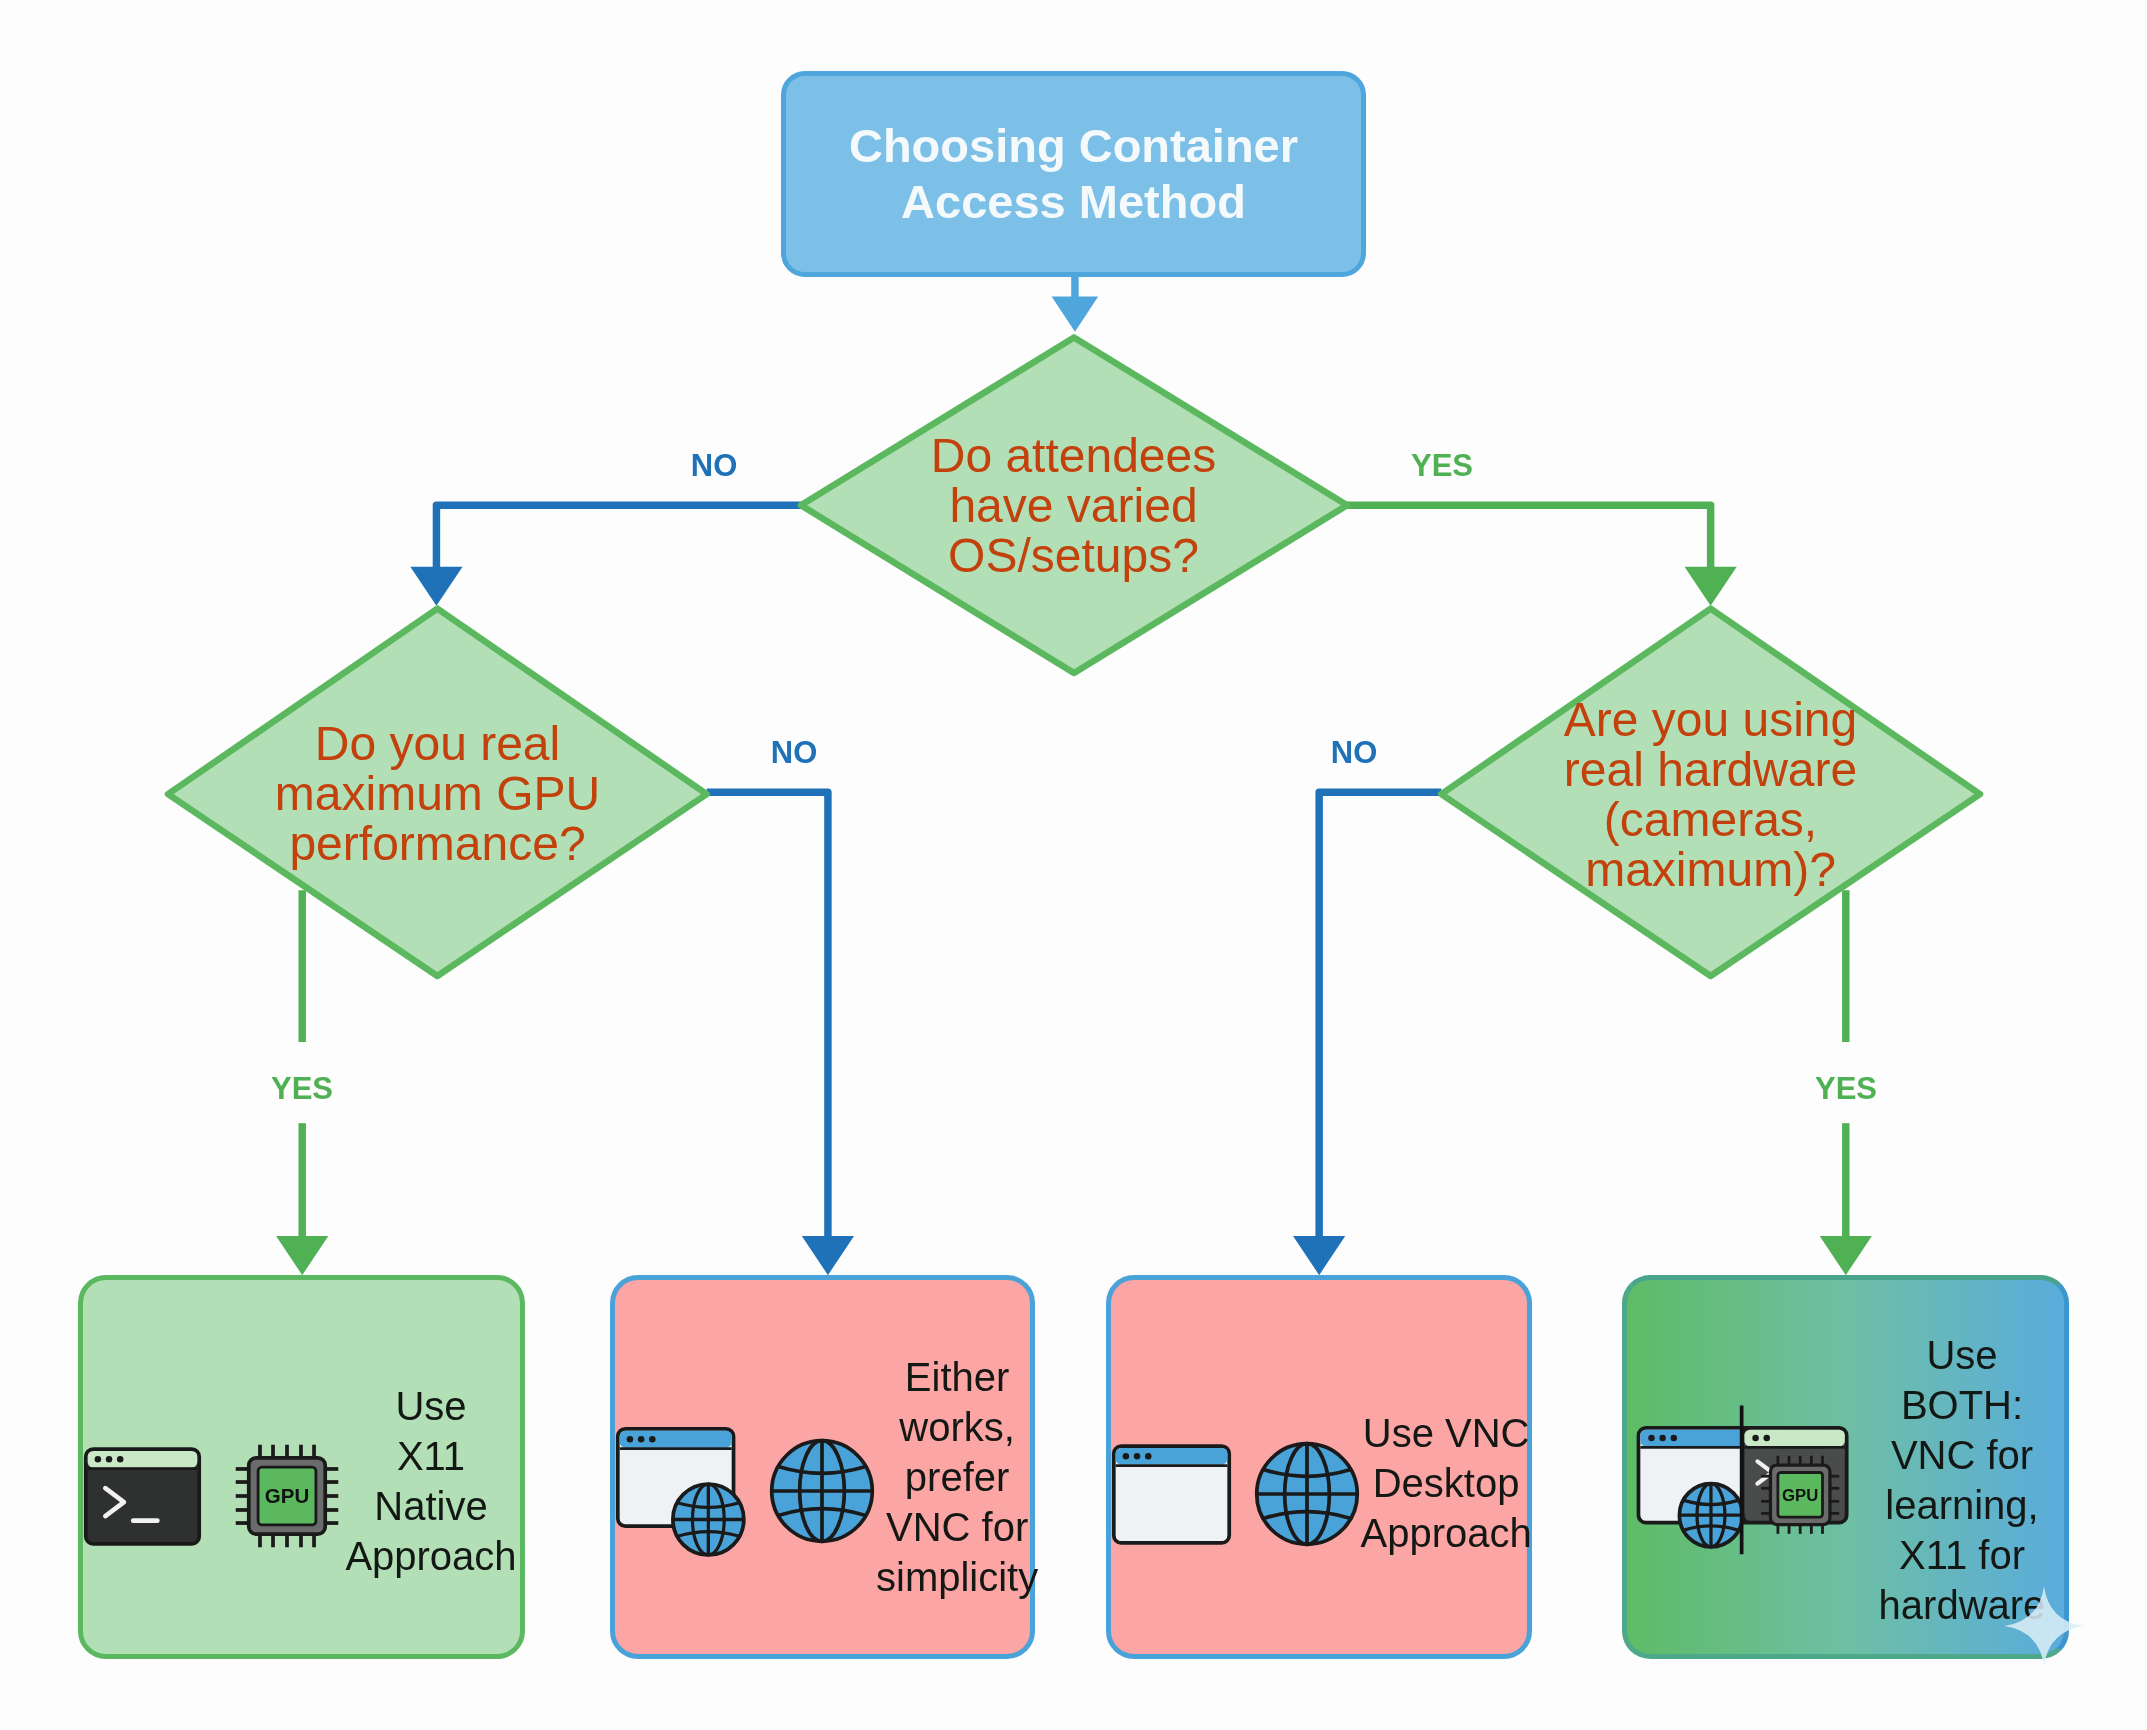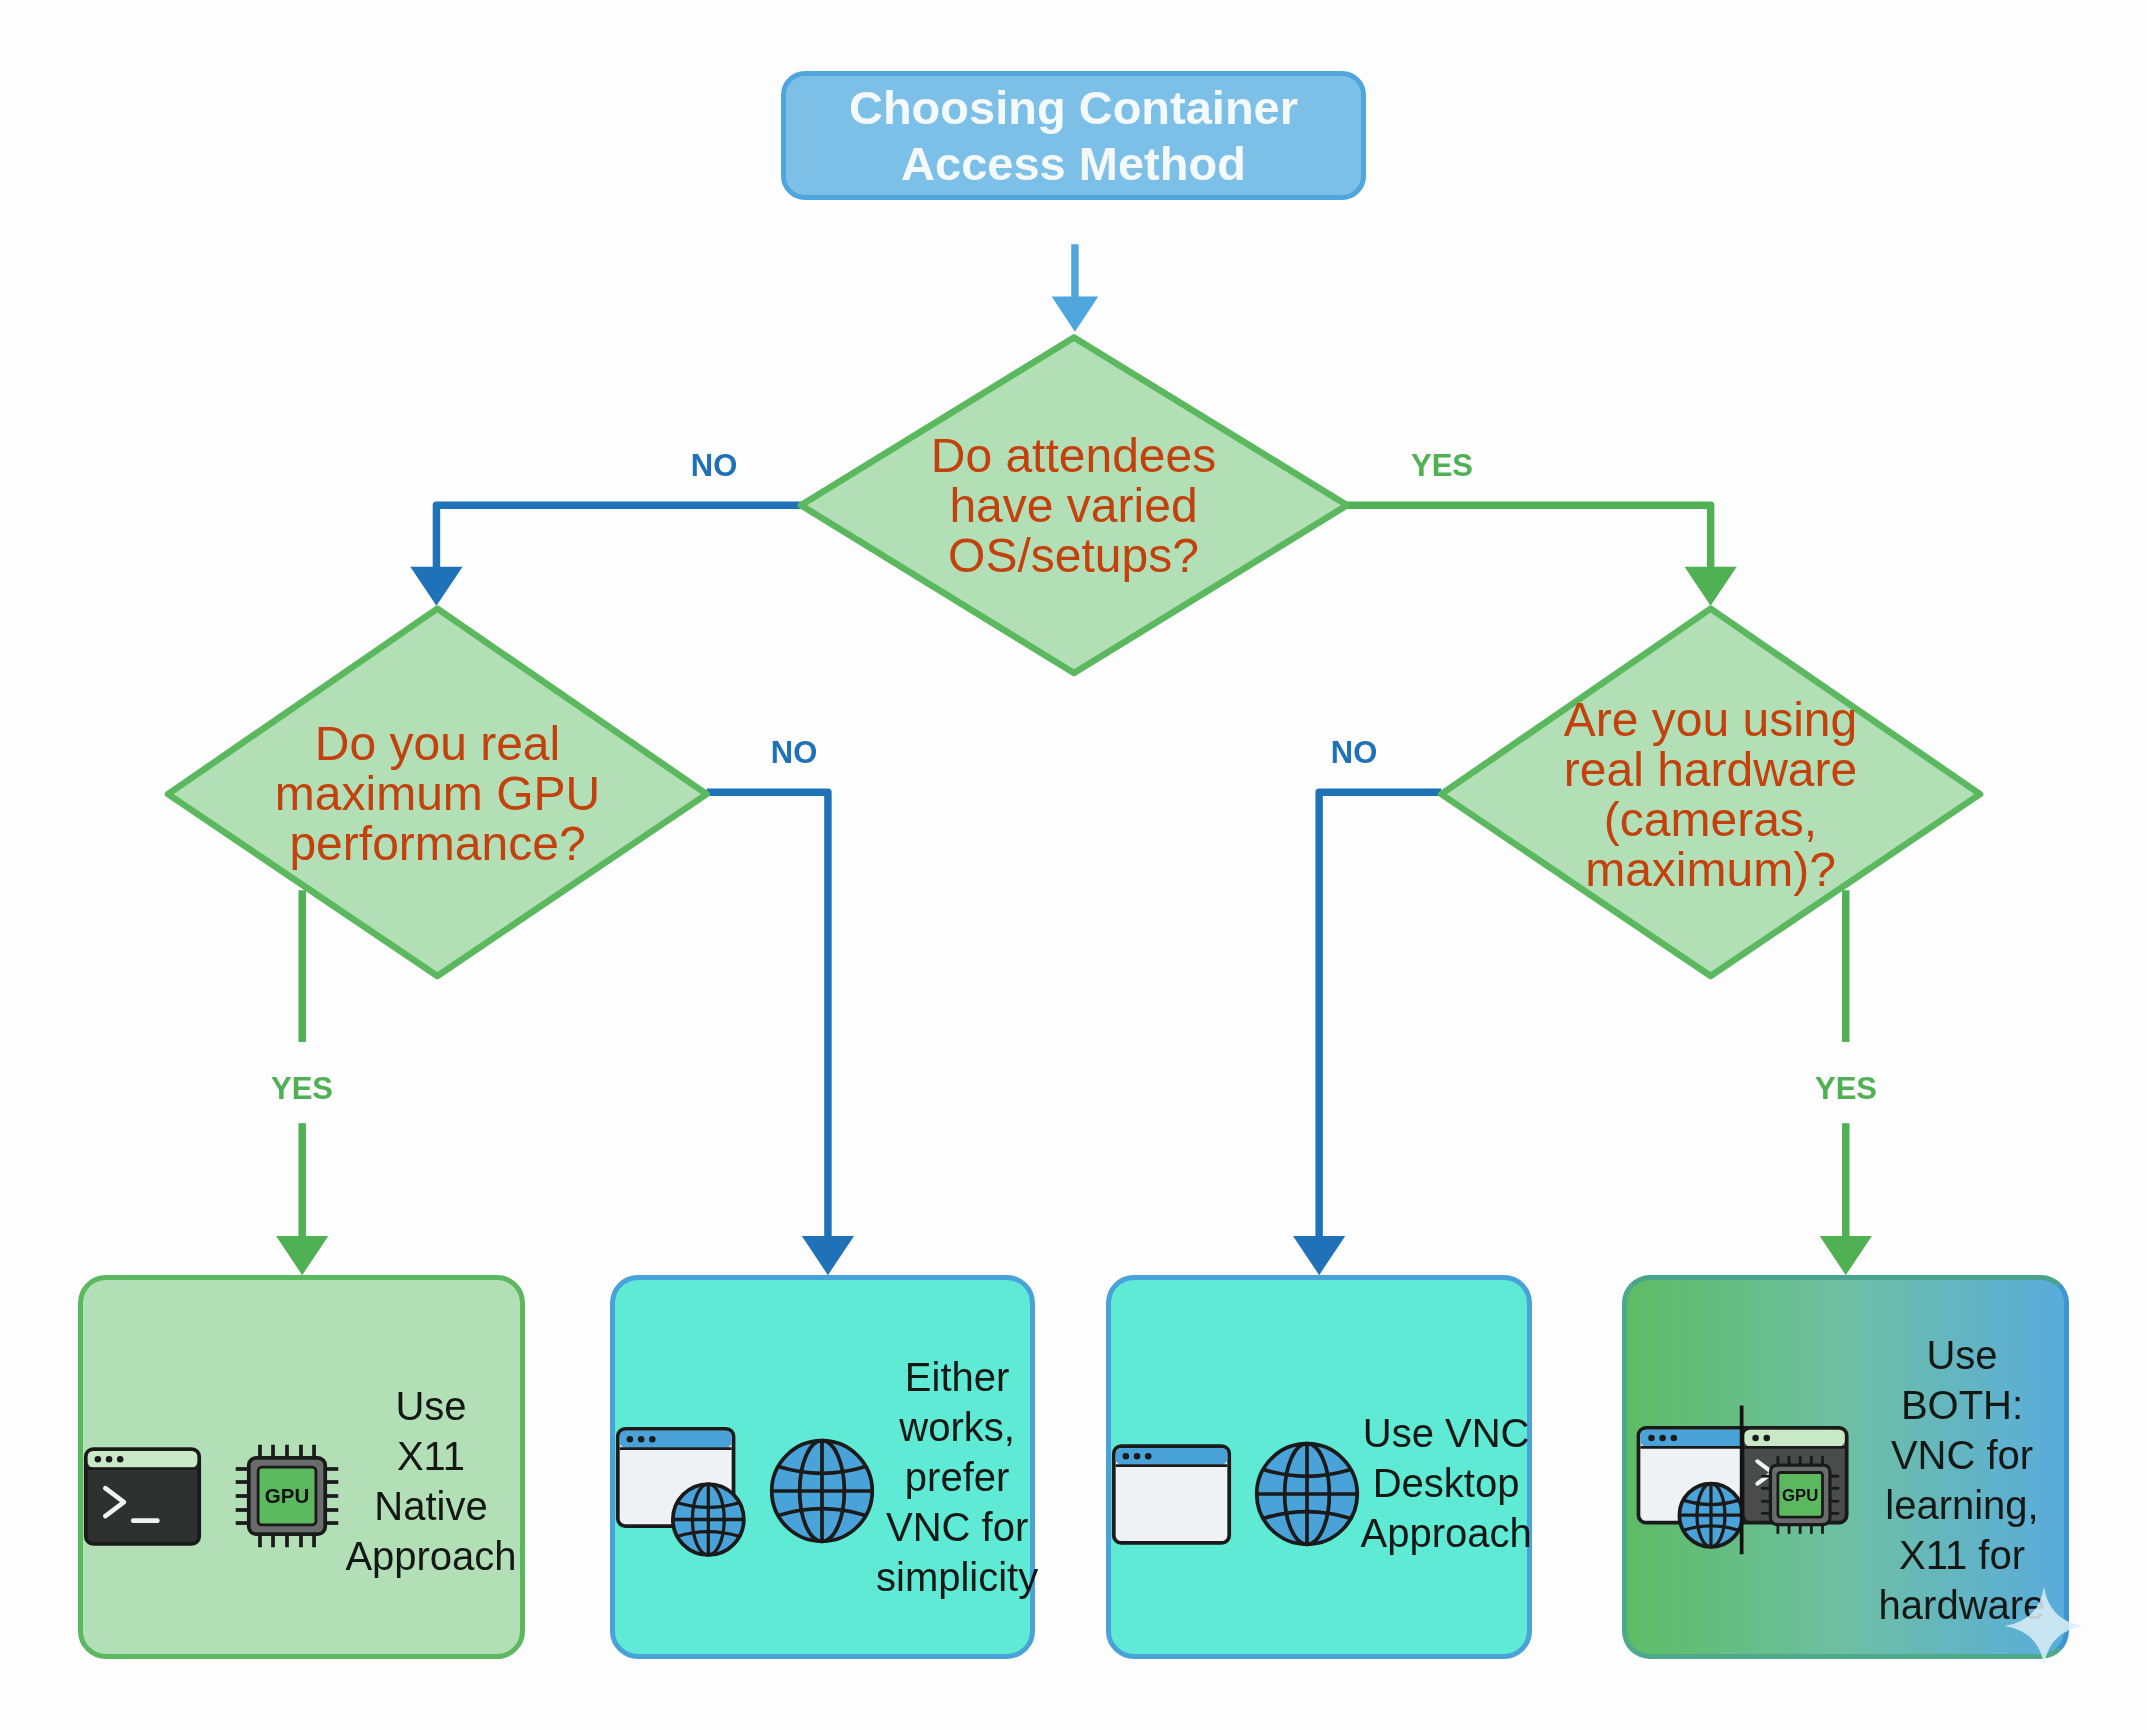--- a/index.html
+++ b/index.html
@@ -1,31 +1,31 @@
 <!DOCTYPE html>
 <html style="font-size:15px"><head>
 <meta charset="utf-8">
 <style>
   html, body { margin:0; padding:0; }
   body { width:2148px; height:1730px; background:#fcfdfc; position:relative; overflow:hidden;
          font-family:"Liberation Sans", "DejaVu Sans", sans-serif; }
   #canvas { position:absolute; left:0; top:0; width:2148px; height:1730px; }
-  .title-box { position:absolute; left:781px; top:71px; width:585px; height:129px; box-sizing:border-box;
+  .title-box { position:absolute; left:781px; top:71px; width:585px; height:206px; box-sizing:border-box;
     background:#7cc0e8; border:5.6px solid #4ea6dc; border-radius:24px; display:flex; flex-direction:column;
     align-items:center; justify-content:center; color:#f4f9fc; font-weight:bold; font-size:47px; line-height:56px; }
   .title-box span { display:block; text-align:center; }
   .dtext { position:absolute; text-align:center; color:#c2410c; font-size:48px; line-height:50px; }
   .dtext span { display:block; }
   .lbl { position:absolute; font-weight:bold; font-size:31px; transform:translate(-50%,-50%); }
   .lbl.no { color:#1f72b8; }
   .lbl.yes { color:#4fb054; }
   .box { position:absolute; top:1275px; height:384px; box-sizing:border-box; border-radius:28px;
     display:flex; flex-direction:row; align-items:center; }
   .box.green { background:#b3dfb6; border:5.6px solid #5cb85f; }
-  .box.blue { background:#5eead4; border:5.6px solid #4aa3d8; }
+  .box.blue { background:#fca5a5; border:5.6px solid #4aa3d8; }
   .box.both { background:linear-gradient(90deg,#5ebc66 0%,#6ebfa4 50%,#5aacdc 100%); border:5.6px solid #4ea88a;
      border-right-color:#3d96cf; border-top-color:#4aa38c; }
   .box .icons { margin-top:58px; height:121px; display:flex; align-items:center; justify-content:center; }
   .box .btext { margin-top:28px; text-align:center; color:#141814; font-size:40px; line-height:50px; }
   .box .btext span { display:block; }
   .sparkle { position:absolute; left:2001px; top:1583px; width:86px; height:86px; }
 </style>
 </head>
 <body>
 

